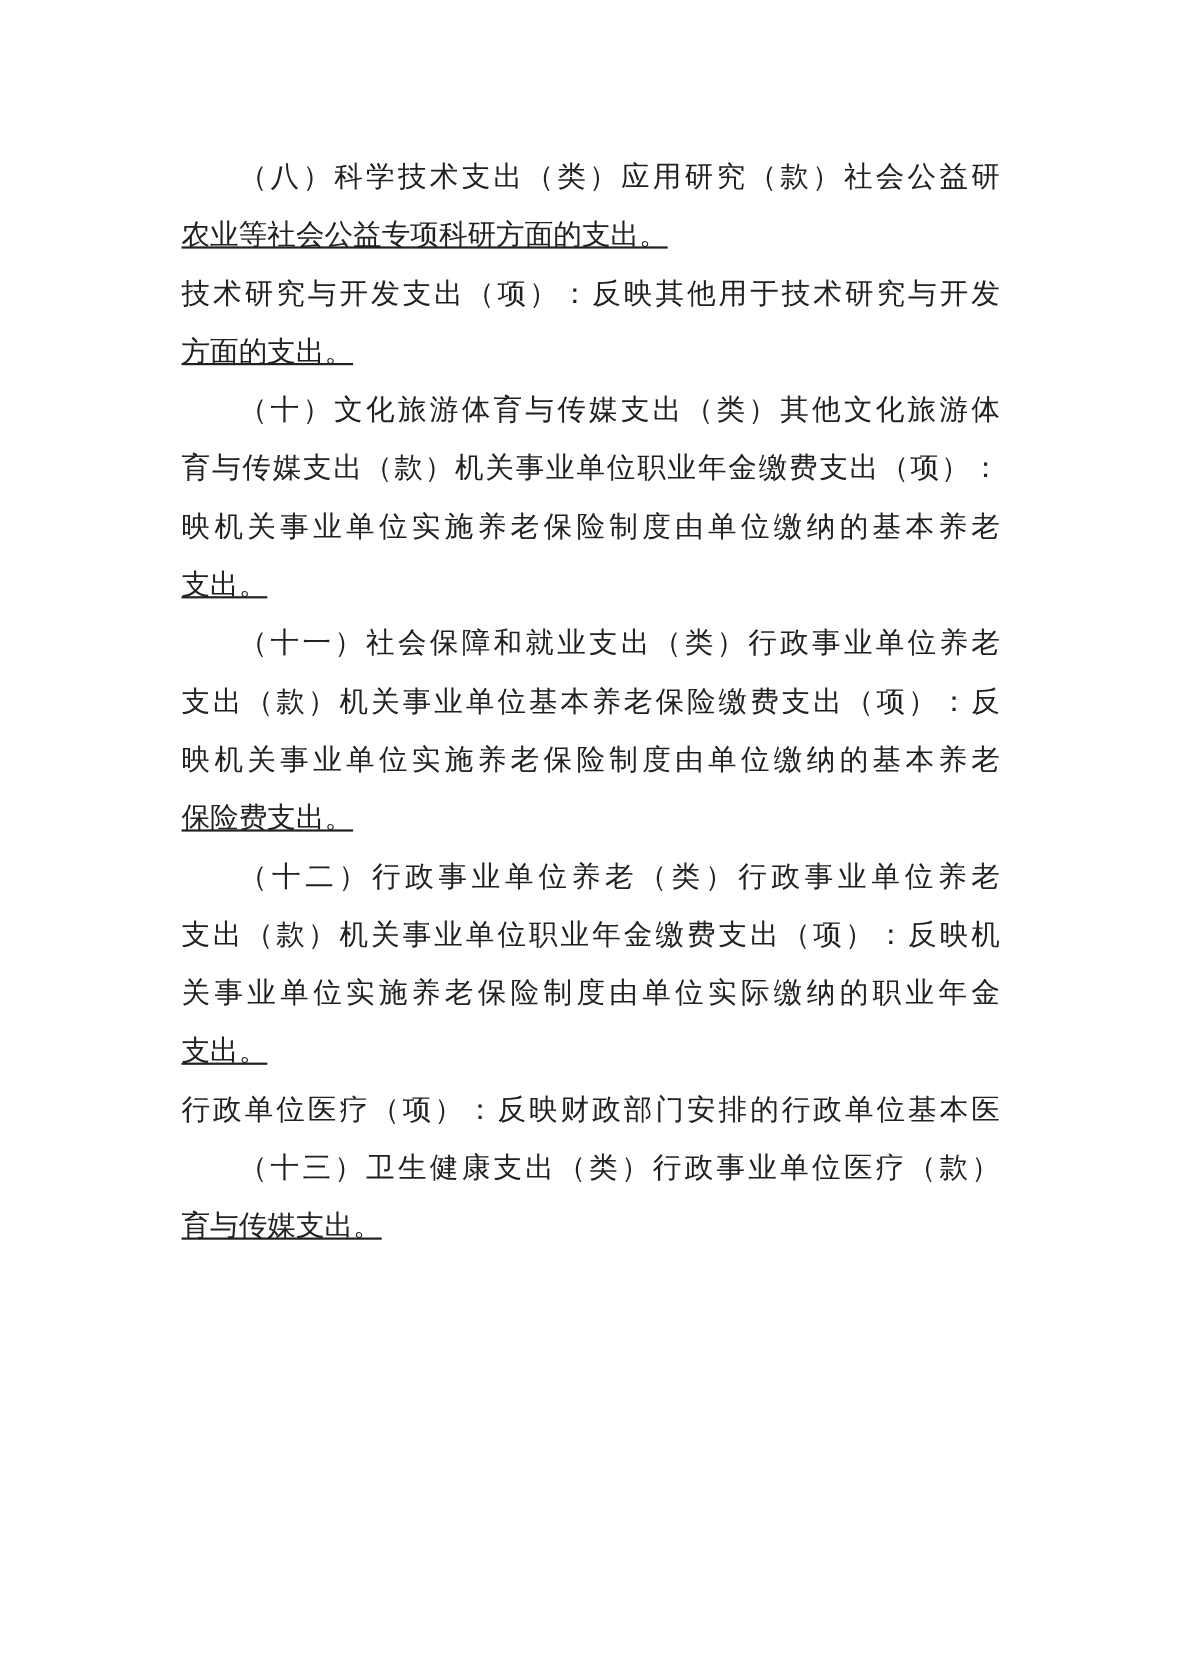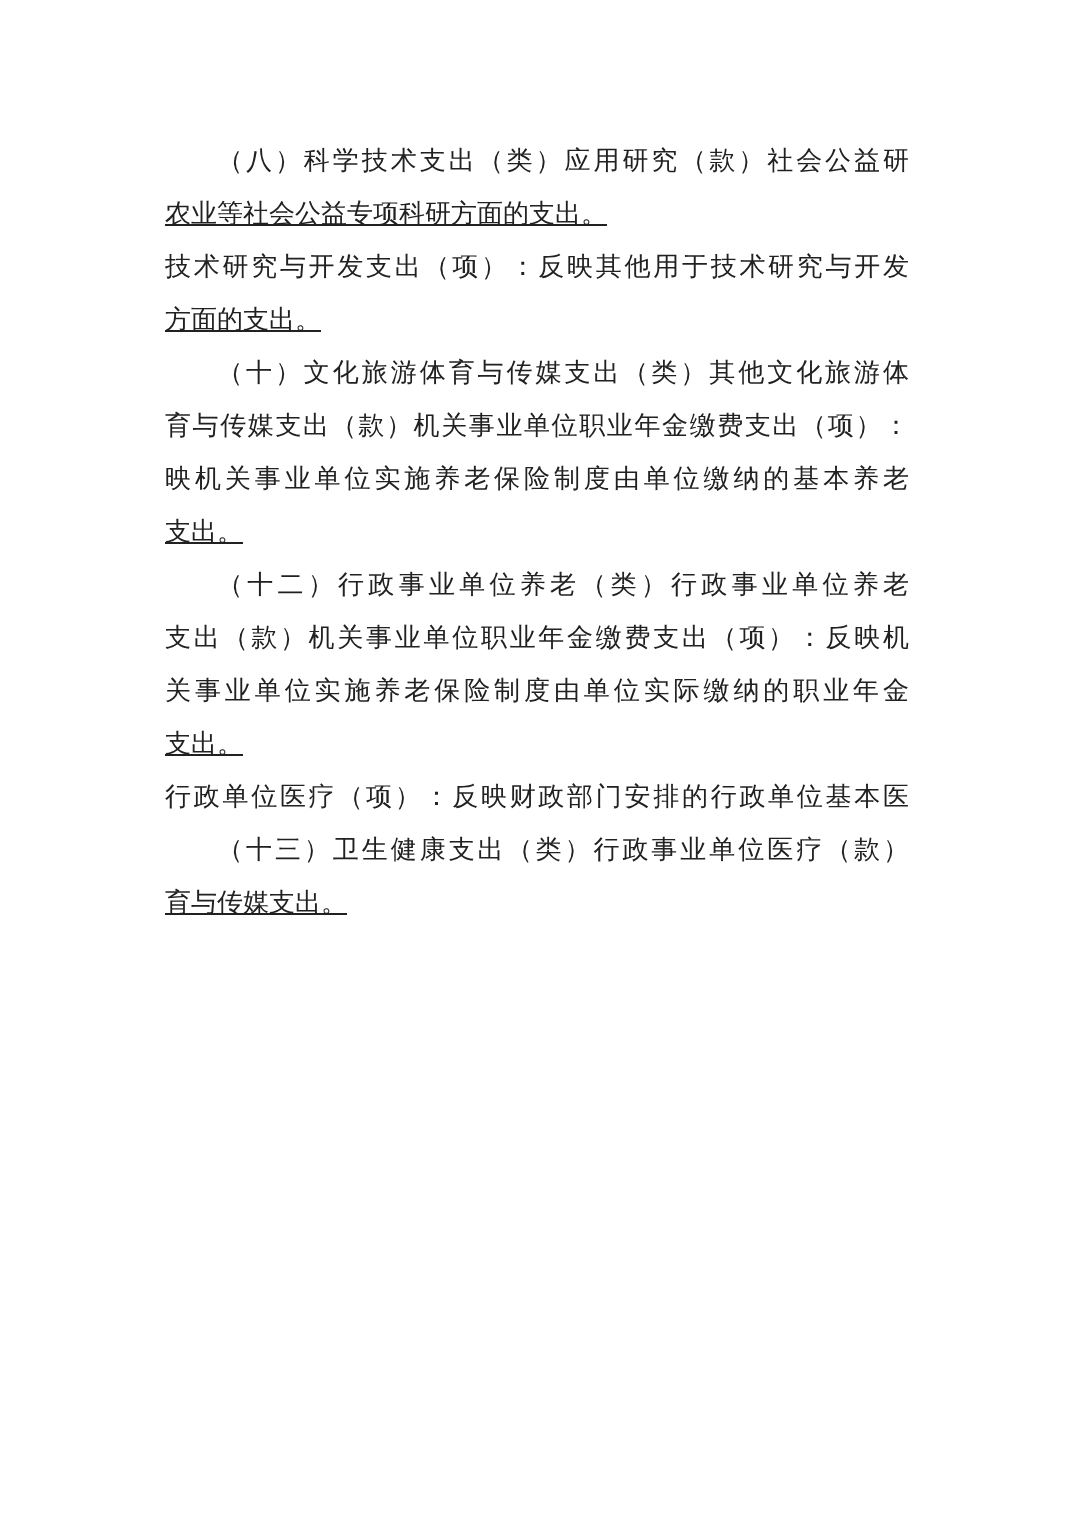--- a/index.html
+++ b/index.html
@@ -57,20 +57,26 @@
         <div class="line">技术研究与开发支出（项）：反映其他用于技术研究与开发</div>
         <div class="line lastline">方面的支出。</div>
       </div>
       <div class="para">
         <div class="line first">（十）文化旅游体育与传媒支出（类）其他文化旅游体</div>
         <div class="line">育与传媒支出（款）机关事业单位职业年金缴费支出（项）：</div>
         <div class="line">映机关事业单位实施养老保险制度由单位缴纳的基本养老</div>
         <div class="line lastline">支出。</div>
       </div>
       <div class="para">
+        <div class="line first">（十一）社会保障和就业支出（类）行政事业单位养老</div>
+        <div class="line">支出（款）机关事业单位基本养老保险缴费支出（项）：反</div>
+        <div class="line">映机关事业单位实施养老保险制度由单位缴纳的基本养老</div>
+        <div class="line lastline">保险费支出。</div>
+      </div>
+      <div class="para">
         <div class="line first">（十二）行政事业单位养老（类）行政事业单位养老</div>
         <div class="line">支出（款）机关事业单位职业年金缴费支出（项）：反映机</div>
         <div class="line">关事业单位实施养老保险制度由单位实际缴纳的职业年金</div>
         <div class="line lastline">支出。</div>
       </div>
       <div class="para">
         <div class="line">行政单位医疗（项）：反映财政部门安排的行政单位基本医</div>
         <div class="line first">（十三）卫生健康支出（类）行政事业单位医疗（款）</div>
         <div class="line lastline">育与传媒支出。</div>
       </div>

